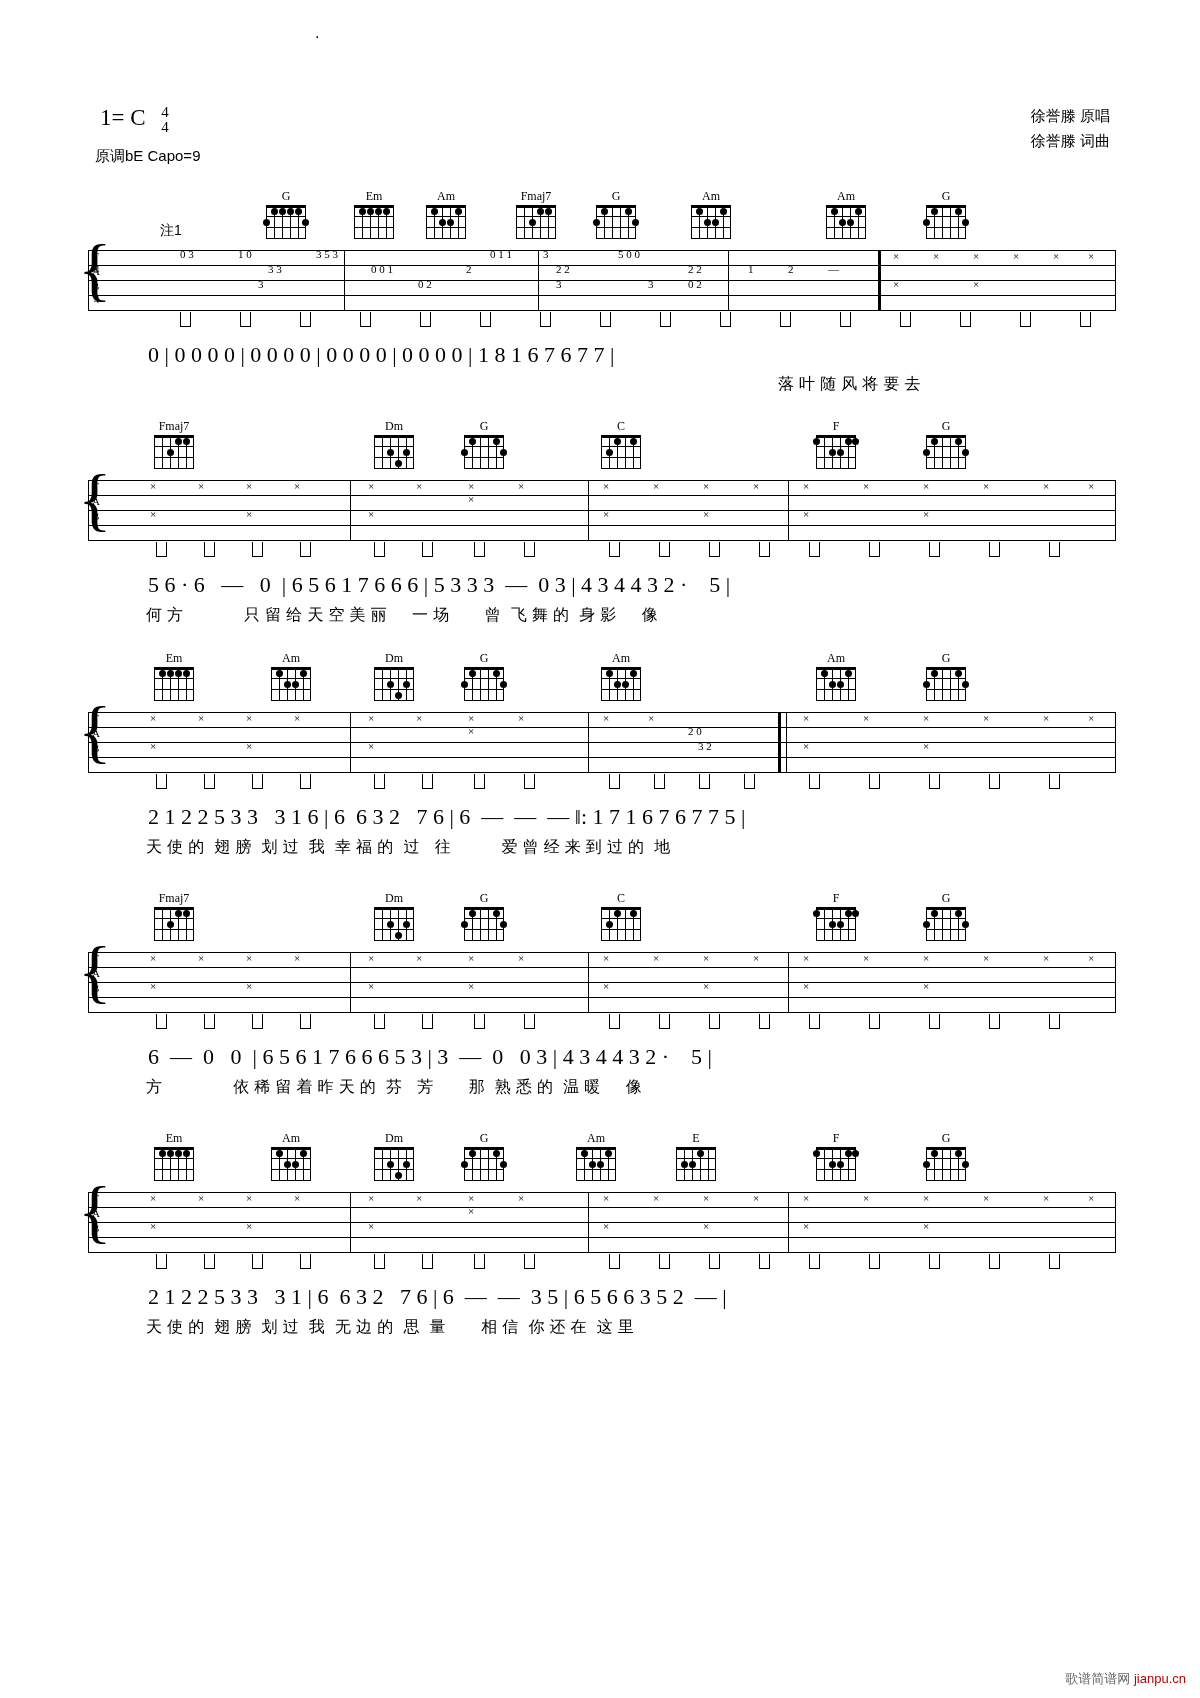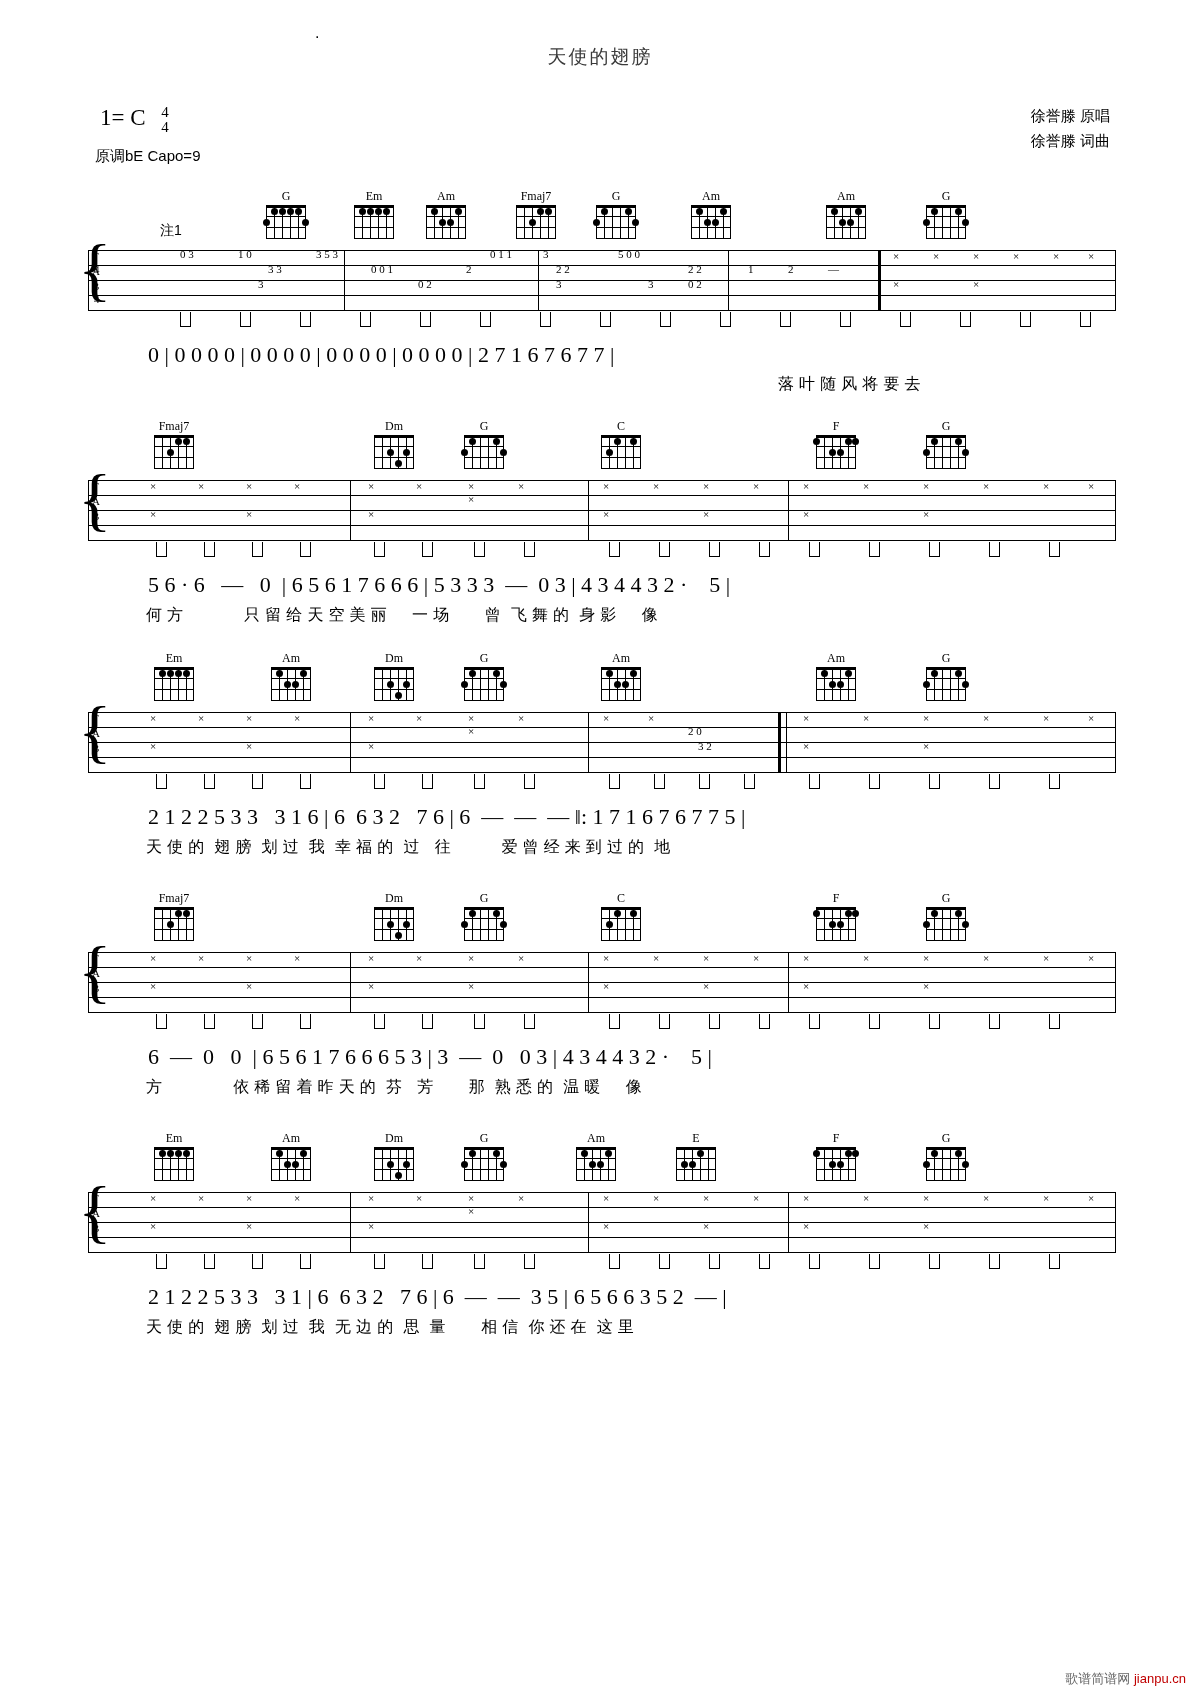--- a/index.html
+++ b/index.html
@@ -51,21 +51,20 @@
   .melody{position:absolute;left:0;width:1028px;font-family:"Liberation Serif",serif;}
   .mrow{position:absolute;left:0;width:1028px;height:30px;font-size:22px;letter-spacing:0px;white-space:pre;}
   .lrow{position:absolute;left:0;width:1028px;height:26px;font-size:16px;white-space:pre;font-family:"DejaVu Sans",sans-serif;}
 </style>
 </head>
 <body>
 
 <div class="sheet">
 
   <div class="dot-mark">.</div>
-  <div class="title">天使的翅膀</div>
 
   <div class="keysig">
     <span>1= C</span>
     <span class="frac">
       <span>4</span>
       <span>4</span>
     </span>
   </div>
   <div class="origkey">原调bE Capo=9</div>
   <div class="credit1">徐誉滕 原唱</div>
@@ -286,21 +285,21 @@
           <div class="v" style="left:32px;"></div>
           <div class="v" style="left:39px;"></div>
         <div class="dot" style="left:-3px;top:14px;"></div>
           <div class="dot" style="left:5px;top:3px;"></div>
           <div class="dot" style="left:29px;top:3px;"></div>
           <div class="dot" style="left:36px;top:14px;"></div>
       </div>
     </div>
 
     <div class="melody" style="top:92px;">
-      <div class="mrow" style="left:60px;">0 | 0 0 0 0 | 0 0 0 0 | 0 0 0 0 | 0 0 0 0 | 2 7 1 6 7 6 7 7 |</div>
+      <div class="mrow" style="left:60px;">0 | 0 0 0 0 | 0 0 0 0 | 0 0 0 0 | 0 0 0 0 | 1 8 1 6 7 6 7 7 |</div>
       <div class="lrow" style="top:32px;left:690px;">落 叶 随 风 将 要 去</div>
     </div>
   </div>
 
   <div class="system" style="top:480px;">
     <div class="tab">
       <div class="ln"></div>
         <div class="ln"></div>
         <div class="ln"></div>
         <div class="ln"></div>

